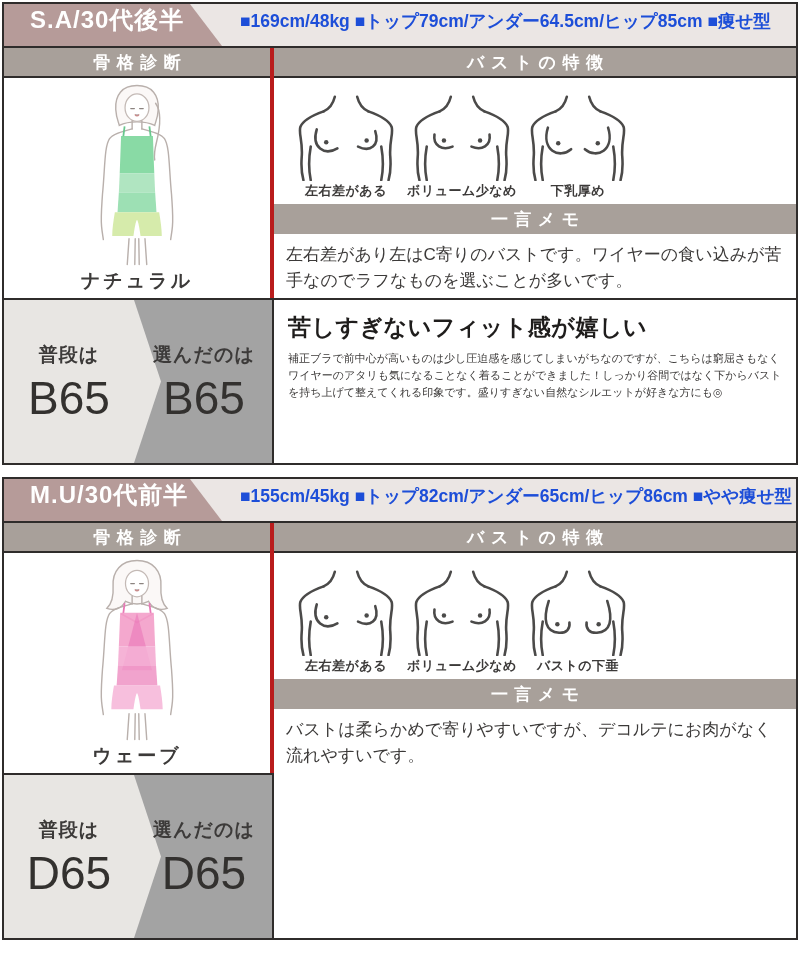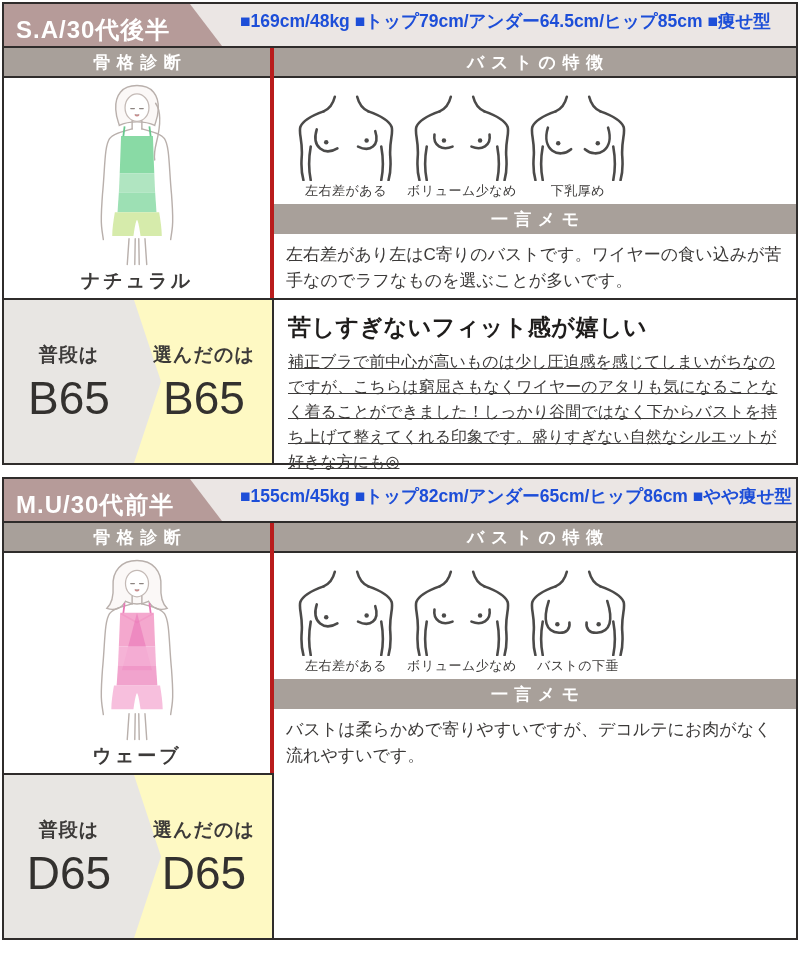--- a/index.html
+++ b/index.html
@@ -22,22 +22,22 @@
     height:44px;
     background:#ebe6e4;
     border-bottom:2px solid #2f2c2b;
     overflow:hidden;
   }
   .name-tag {
     position:absolute; left:0; top:0; bottom:0;
     width:218px;
     background:#b69b99;
     clip-path:polygon(0 0, 186px 0, 218px 100%, 0 100%);
-    display:flex; align-items:flex-end;
-    padding-left:12px;
+    display:flex; align-items:flex-start;
+    padding-left:26px;
   }
   .name-tag .name {
     color:#ffffff; font-weight:bold; font-size:24px; letter-spacing:1px;
   }
   .measurements {
     position:absolute; left:236px; top:0; bottom:8px;
     display:flex; align-items:center;
     font-size:17.5px; font-weight:600; color:#1d4ed8; letter-spacing:0;
     white-space:nowrap;
   }
@@ -67,35 +67,35 @@
   }
 
   .right-upper { height:220px; display:flex; flex-direction:column; }
   .features {
     height:126px;
     display:flex; align-items:flex-end; justify-content:flex-start;
     gap:4px; padding:4px 0 4px 16px;
   }
   .feature { display:flex; flex-direction:column; align-items:center; }
   .bust-icon svg { display:block; }
-  .feature-label { font-size:13px; font-weight:normal; letter-spacing:0.5px; color:#3c3a39; margin-top:1px; }
+  .feature-label { font-size:13px; font-weight:bold; letter-spacing:0.5px; color:#3c3a39; margin-top:1px; }
   .memo-head { }
   .memo-text {
     flex:1;
     font-size:17px; line-height:1.5; color:#3c3a39;
     padding:8px 12px 4px 12px;
   }
 
   
   .bottom-left {
     position:relative;
     height:165px;
     border-top:2px solid #2f2c2b;
     border-right:2px solid #2f2c2b;
-    background:#fef9c3;
+    background:#a3a3a3;
     overflow:hidden;
   }
   .usual-block {
     position:absolute; left:0; top:0; bottom:0; width:157px;
     background:#e8e6e3;
     clip-path:polygon(0 0, 130px 0, 157px 50%, 130px 100%, 0 100%);
   }
   .size-cell {
     position:absolute; top:0; bottom:0;
     display:flex; flex-direction:column; align-items:center; justify-content:center;
@@ -108,21 +108,21 @@
 
   .review {
     height:165px;
     border-top:2px solid #2f2c2b;
     padding:12px 14px 8px 14px;
   }
   .review-title {
     font-size:23px; font-weight:bold; color:#1f1d1c;
     margin-bottom:7px; letter-spacing:0.5px;
   }
-  .review-body { font-size:16px; line-height:1.56; color:#3c3a39;text-decoration:underline; }
+  .review-body { font-size:11px; line-height:1.56; color:#3c3a39; }
 </style>
 </head>
 <body>
 
 <section class="card">
   <div class="titlebar">
     <div class="name-tag">
       <span class="name">S.A/30代後半</span>
     </div>
     <span class="measurements">■169cm/48kg ■トップ79cm/アンダー64.5cm/ヒップ85cm ■痩せ型</span>

